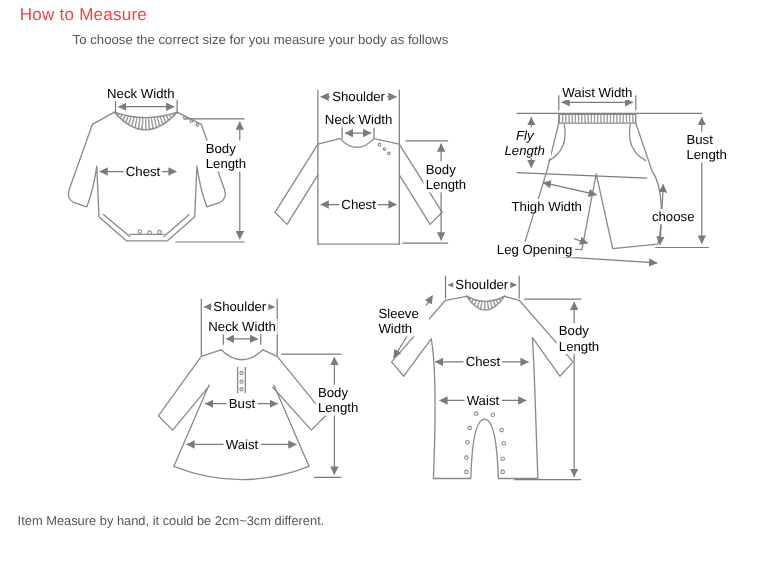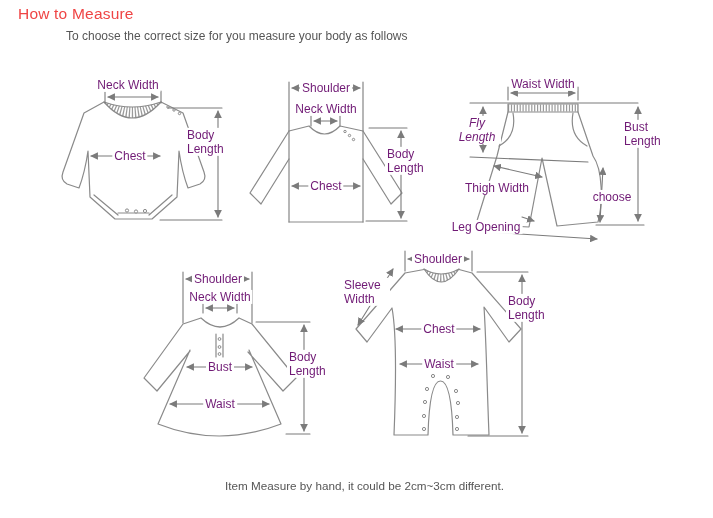--- a/index.html
+++ b/index.html
@@ -9,27 +9,27 @@
   }
   .title {
     position:absolute; left:18px; top:5px;
     font-size:15.5px; color:#ef4444; letter-spacing:.2px;
   }
   .subtitle {
     position:absolute; left:18px; top:29px;
     font-size:12px; color:#565656;margin-left:48px;
   }
   .footnote {
-    position:absolute; left:0; right:0; top:479px; text-align:center;
+    position:absolute; left:0; right:0; top:467px; text-align:left;
     font-size:11.7px; color:#565656;margin-left:16px;
   }
   svg.canvas { position:absolute; left:0; top:0; }
   .lbl {
     position:absolute; transform:translate(-50%,-50%);
-    font-size:12px; color:#701a75; background:#fff;
+    font-size:12px; color:#000000; background:#fff;
     padding:0 2px; line-height:1.18; white-space:nowrap; text-align:center;
   }
   .lbl.two   { white-space:normal; width:44px; text-align:left; }
   .lbl.two-c { white-space:normal; width:44px; text-align:center;font-style:italic; }
   .g  { fill:none; stroke:#8a8a8a; stroke-width:1.2; stroke-linejoin:round; stroke-linecap:round; }
   .m  { fill:none; stroke:#7b7b7b; stroke-width:1.1; stroke-linecap:round; }
   .rib{ fill:none; stroke:#9a9a9a; }
   .dot{ fill:#fff; stroke:#8a8a8a; stroke-width:1; }
 </style>
 </head>

